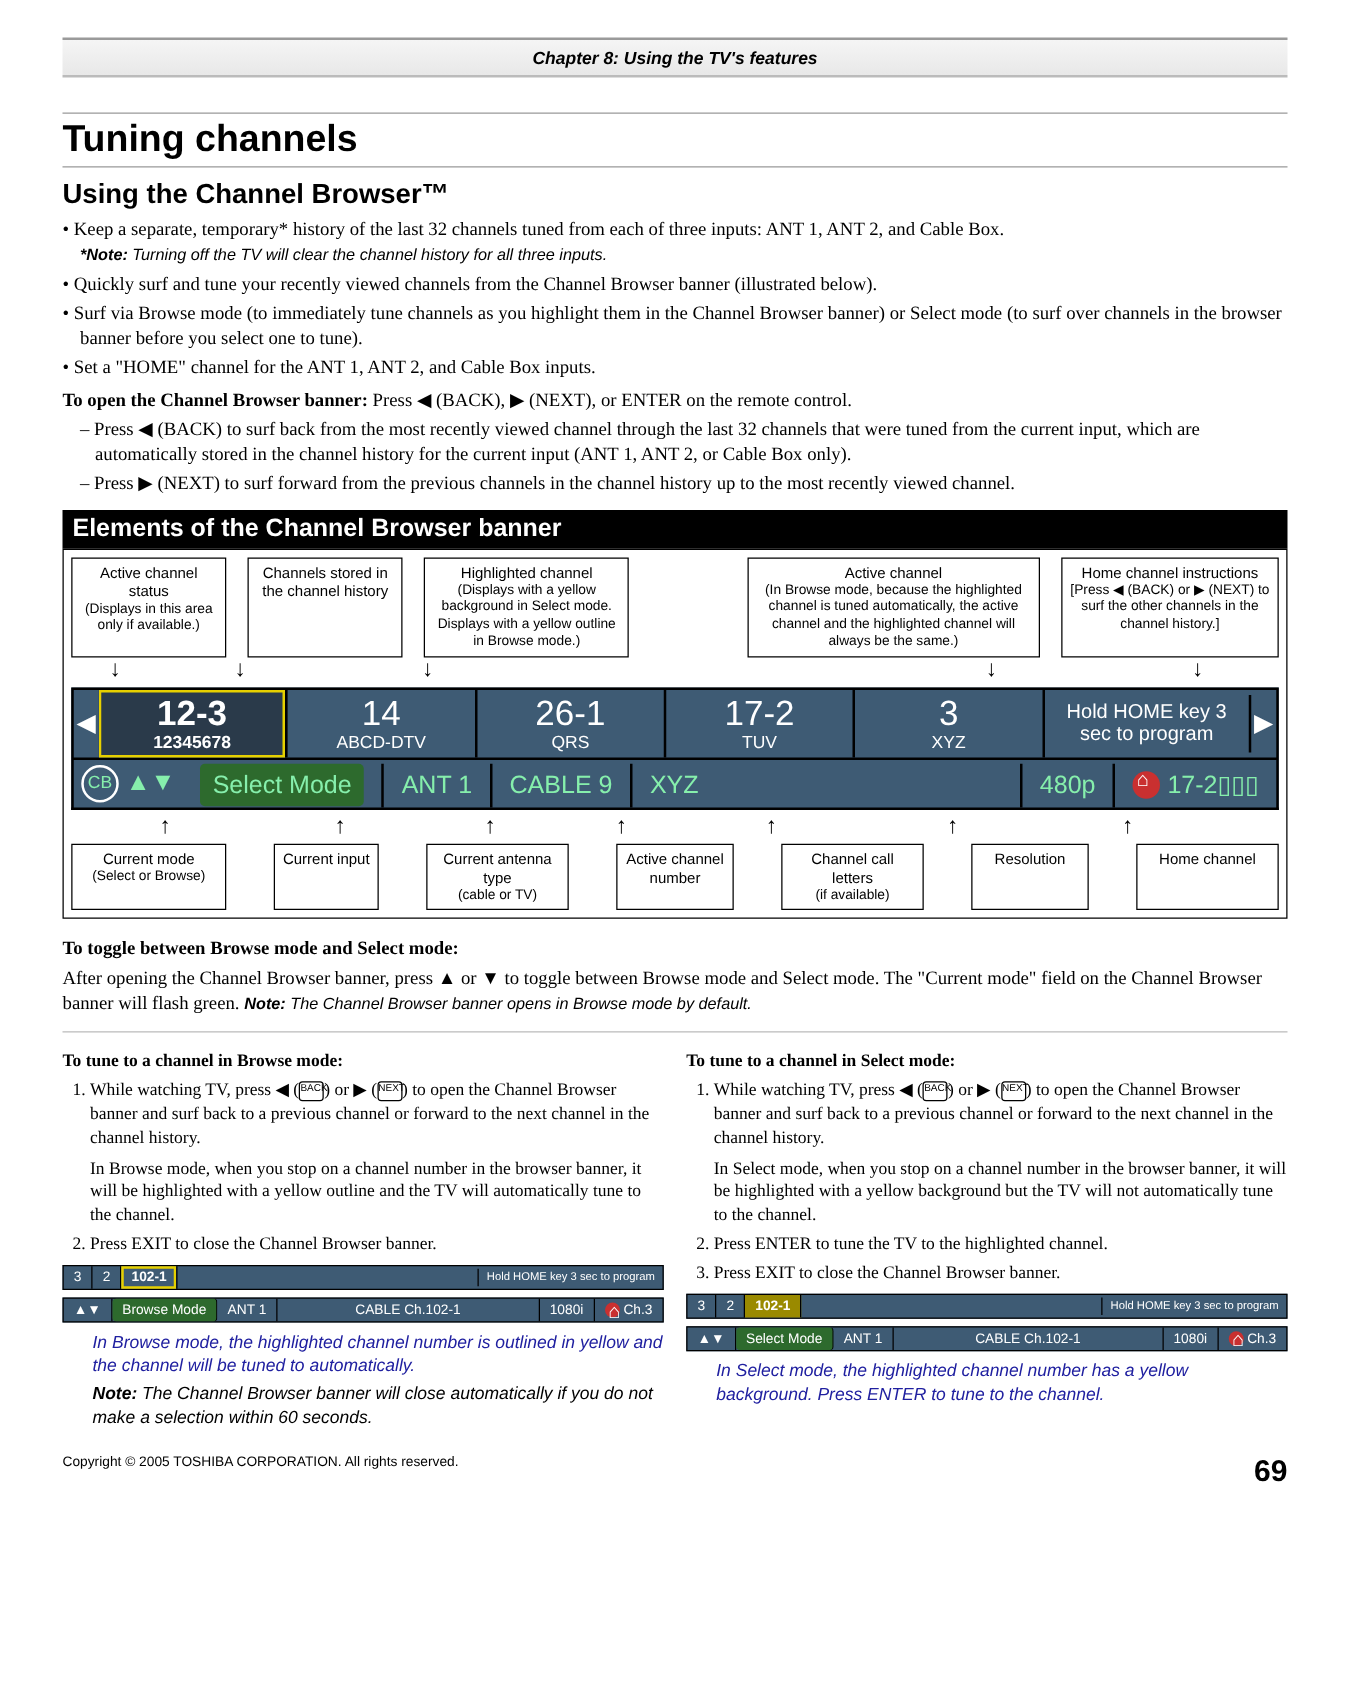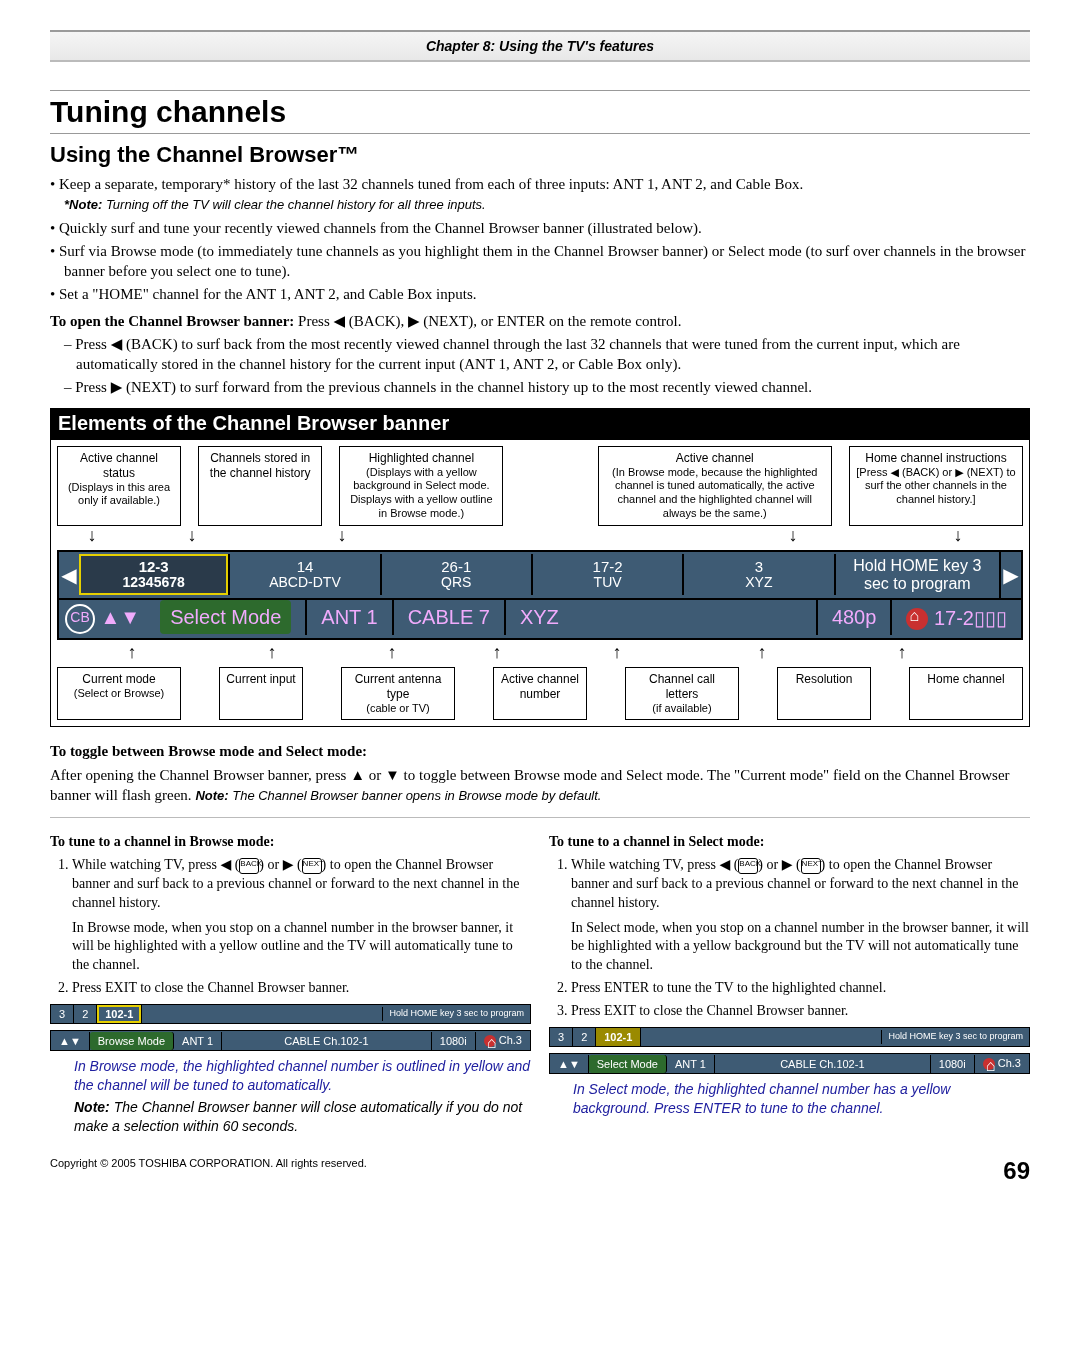--- a/index.html
+++ b/index.html
@@ -15,25 +15,25 @@
   ul.bul>li:before{content:"• "}
   .sub{padding-left:26px;text-indent:-12px}
   .elhdr{background:#000;color:#fff;font-family:Arial,sans-serif;font-weight:bold;font-size:20px;padding:4px 8px;margin-top:10px}
   .diagram{border:1px solid #000;padding:6px;font-family:Arial,sans-serif}
   .toprow{display:flex;gap:10px;justify-content:space-between}
   .lblbox{border:1px solid #000;padding:4px 6px;font-size:11px;text-align:center;line-height:1.25}
   .lblbox .t{font-size:12px}
   .arrow-down{text-align:center;font-size:18px;line-height:1}
   .chan-strip{display:flex;background:#3e5b74;color:#fff;margin-top:6px;align-items:center;border:2px solid #000}
   .chan-strip .seg{flex:1;text-align:center;padding:5px 4px;border-right:2px solid #000;font-family:Arial,sans-serif}
-  .chan-strip .big{font-size:15px;font-weight:bold;line-height:1}
+  .chan-strip .big{font-size:28px;font-weight:bold;line-height:1}
   .chan-strip .sm{font-size:14px}
   .highlight{background:#2a3a4a;box-shadow:inset 0 0 0 2px #e6d000}
   .tri{width:20px;text-align:center;font-size:20px}
-  .mode-strip{display:flex;background:#3e5b74;color:#f0abfc;align-items:flex-start;border:2px solid #000;border-top:none;font-family:Arial,sans-serif;font-size:20px}
+  .mode-strip{display:flex;background:#3e5b74;color:#86efac;align-items:flex-end;border:2px solid #000;border-top:none;font-family:Arial,sans-serif;font-size:20px}
   .mode-strip .seg{padding:6px 14px;border-right:2px solid #000}
   .mode-strip .sel{background:#2d6a2d;padding:6px 10px;border-radius:4px}
   .cb-ico{width:26px;height:26px;background:#3e5b74;border:2px solid #fff;border-radius:50%;display:inline-block;text-align:center;font-size:14px;line-height:22px;vertical-align:middle}
   .home-ico{width:22px;height:22px;background:#c93030;border-radius:50%;display:inline-block;vertical-align:middle;position:relative}
   .home-ico:after{content:"⌂";color:#fff;font-size:16px;position:absolute;left:3px;top:-1px}
   .botrow{display:flex;gap:8px;justify-content:space-between;margin-top:4px}
   .arrow-up{text-align:center;font-size:18px}
   .hr-light{border:none;border-top:1px solid #bbb;margin:12px 0}
   .cols{display:flex;gap:18px;margin-top:10px}
   .col{flex:1;font-size:14px}
@@ -127,21 +127,21 @@
           <div class="big" style="font-weight:normal">3</div>
           <div class="sm">XYZ</div>
         </div>
     <div class="seg" style="flex:1.1;font-size:16px">Hold HOME key 3 sec to program</div>
     <div class="tri">▶</div>
   </div>
   <div class="mode-strip">
     <div class="seg" style="border:none;padding:4px 6px"><span class="cb-ico">CB</span> <span>▲▼</span></div>
     <div class="seg"><span class="sel">Select Mode</span></div>
     <div class="seg">ANT 1</div>
-    <div class="seg">CABLE 7</div>
+    <div class="seg">CABLE 9</div>
     <div class="seg" style="flex:1">XYZ</div>
     <div class="seg">480p</div>
     <div class="seg" style="border:none"><span class="home-ico"></span> <span>17-2</span>▯▯▯</div>
   </div>
 
   <div style="display:flex;margin-top:2px">
         <div style="width:150px" class="arrow-up">↑</div>
         <div style="width:130px" class="arrow-up">↑</div>
         <div style="width:110px" class="arrow-up">↑</div>
         <div style="width:100px" class="arrow-up">↑</div>

